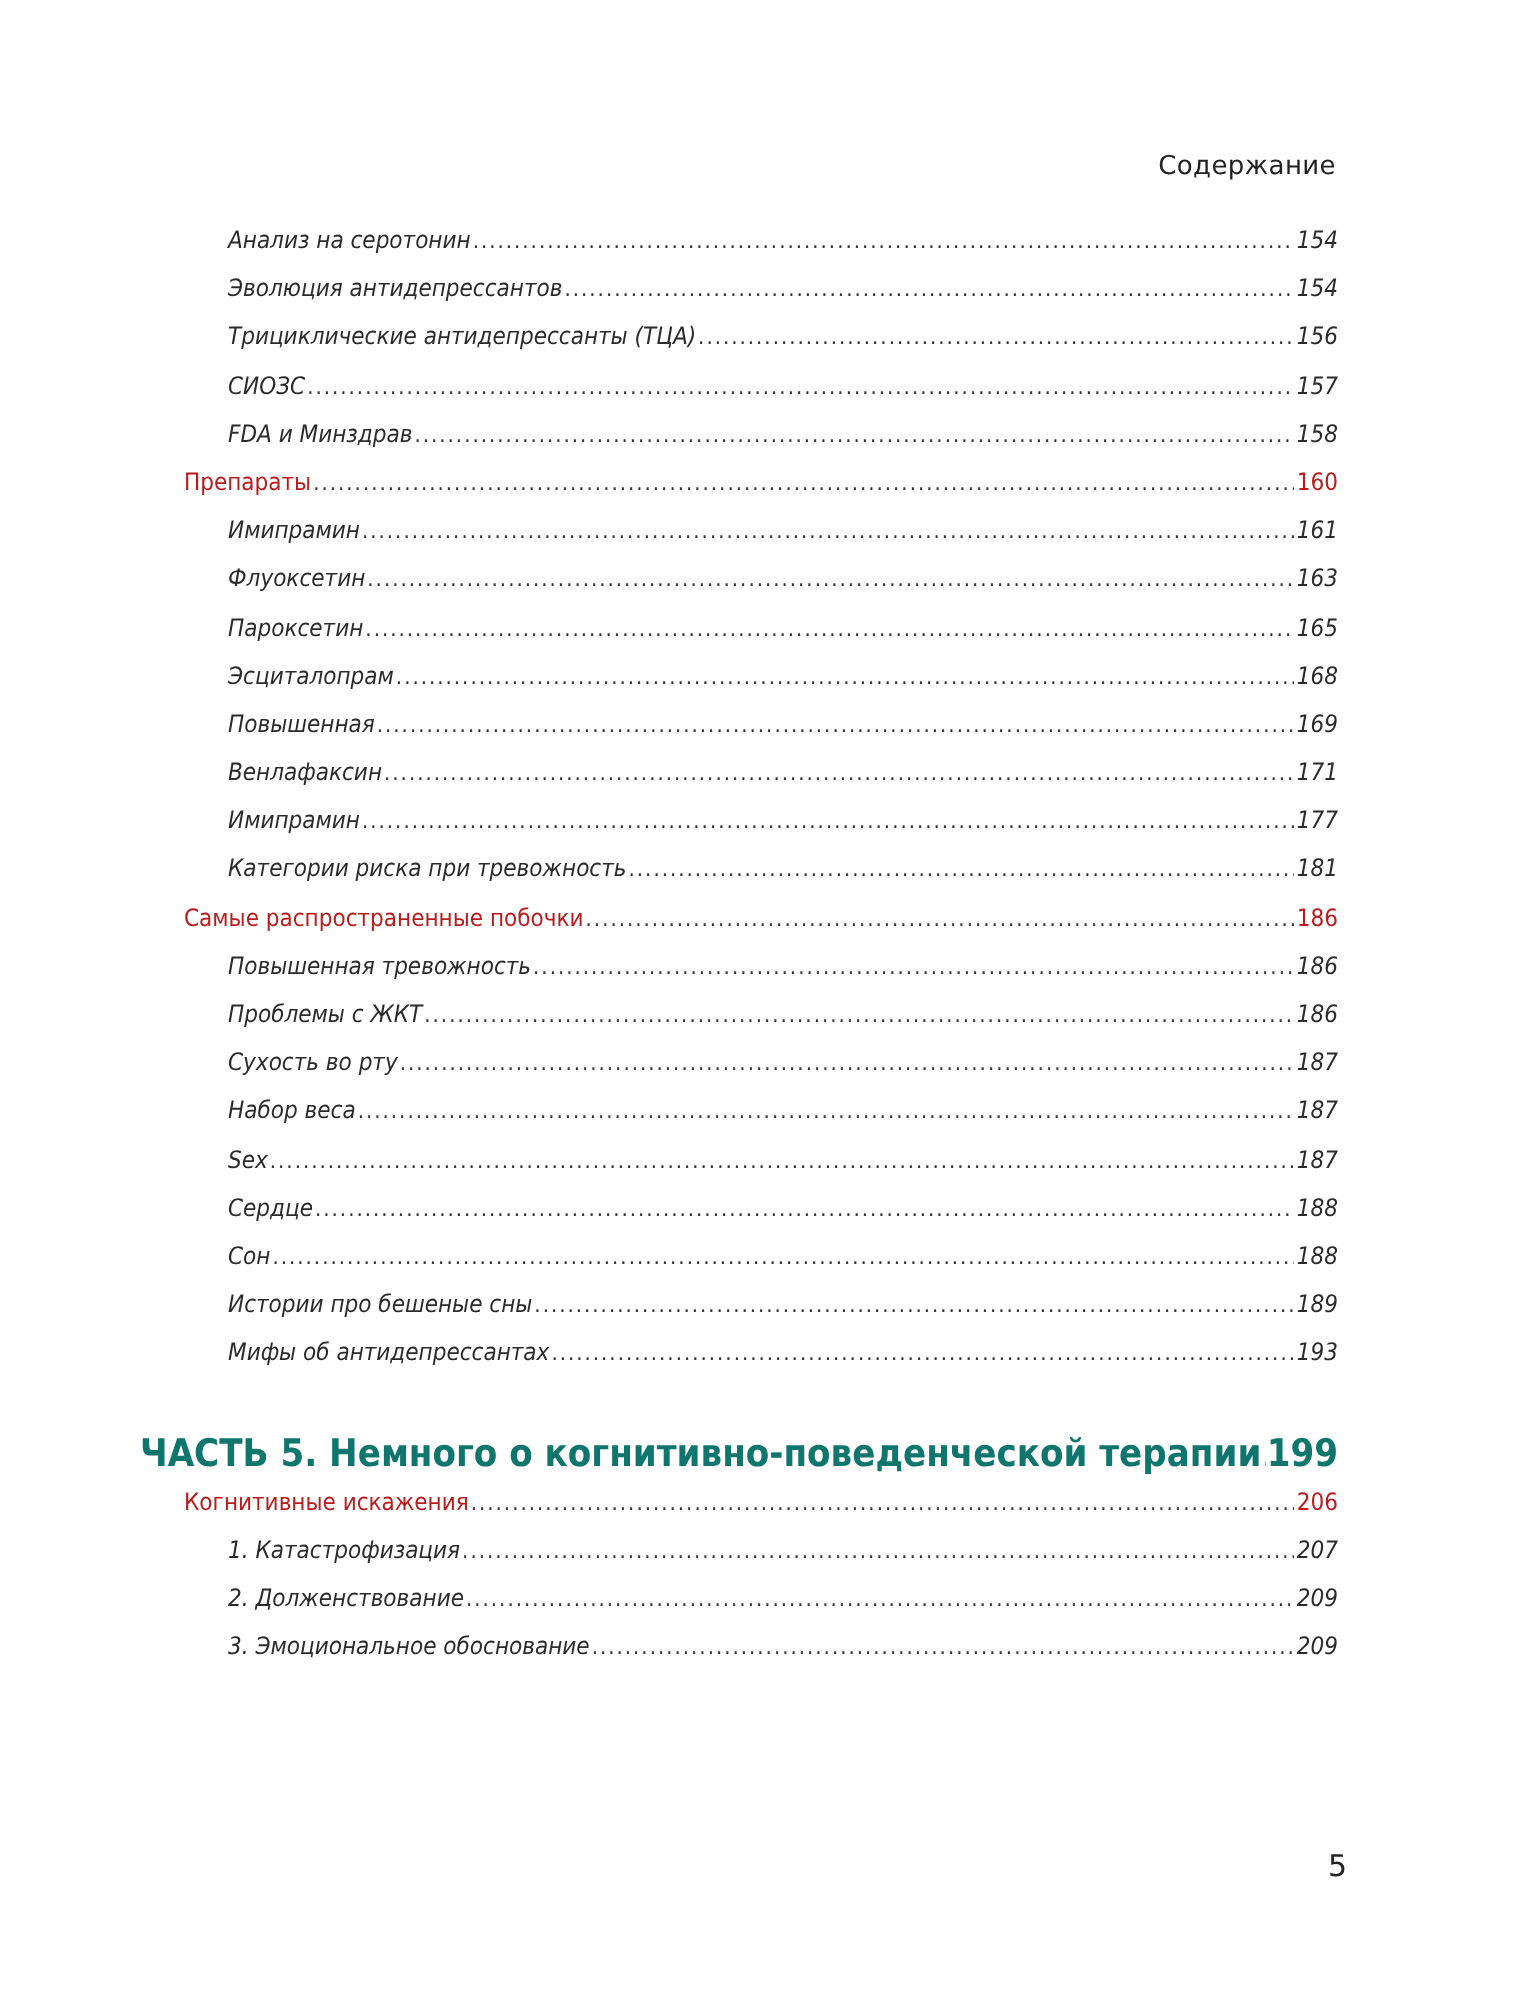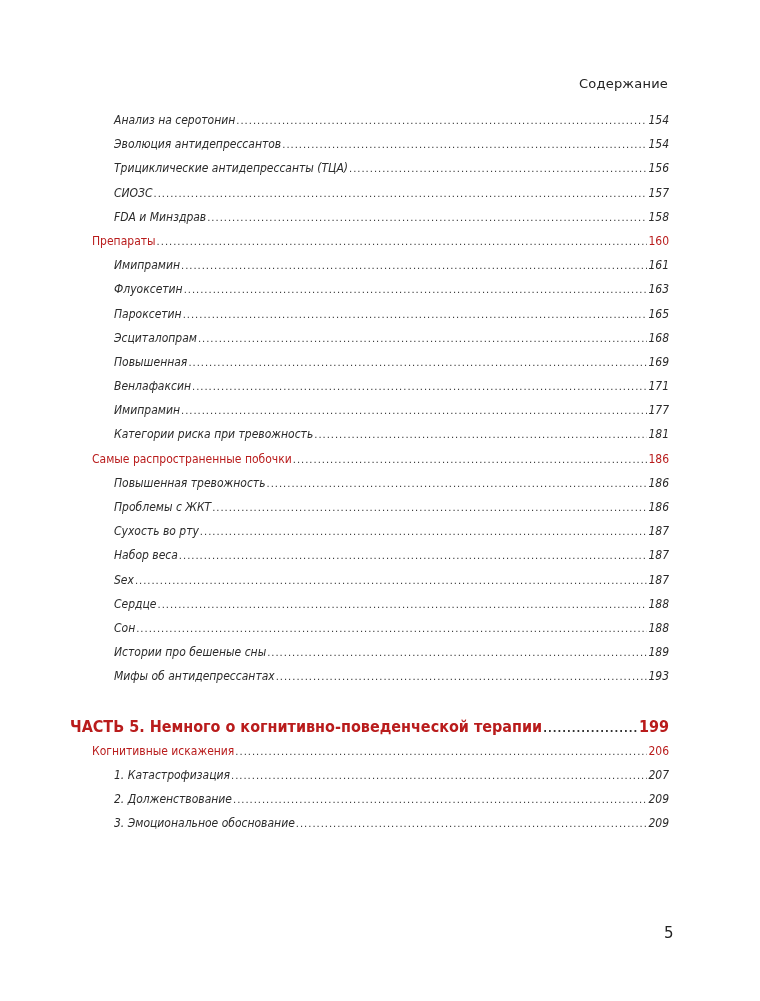--- a/index.html
+++ b/index.html
@@ -49,22 +49,22 @@
       font-style: normal;
       font-size: 11px;
     }
     .toc-row .leader::before {
       content: "................................................................................................................................................................................................";
     }
     .toc-row .page { flex: 0 0 auto; }
     .lvl-0 {
       padding-left: 0;
       font-weight: bold;
-      font-size: 16px;
-      color: #b91c1c;
+      font-size: 19px;
+      color: #0f766e;
     }
     .lvl-0 .leader { font-weight: bold; }
     .lvl-1 { padding-left: 22px; font-style: normal; color: #b91c1c; }
     .lvl-2 { padding-left: 44px; font-style: italic; color: #2b2b2b; }
     .lvl-2 .page { font-style: italic; }
     .gap { height: 26px; }
     .page-number {
       position: absolute;
       top: 924px;
       left: 664px;

